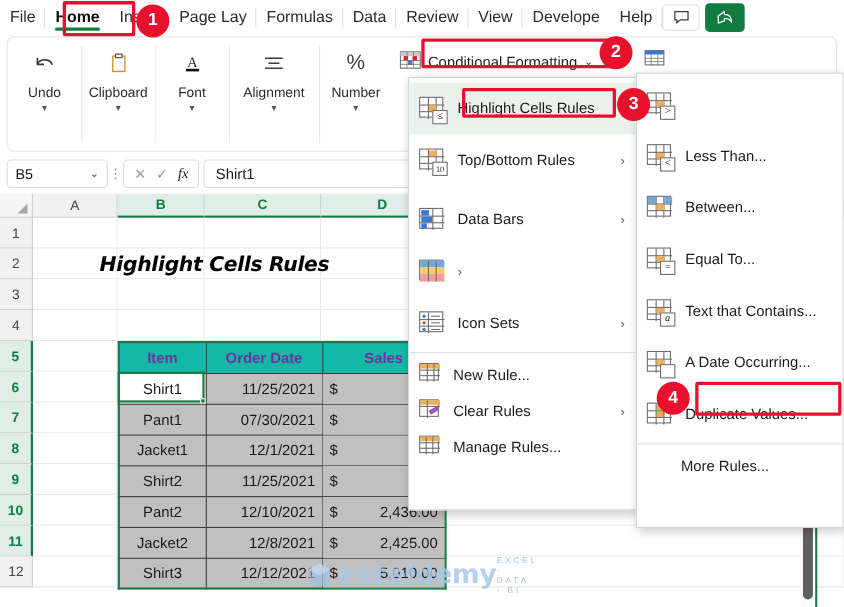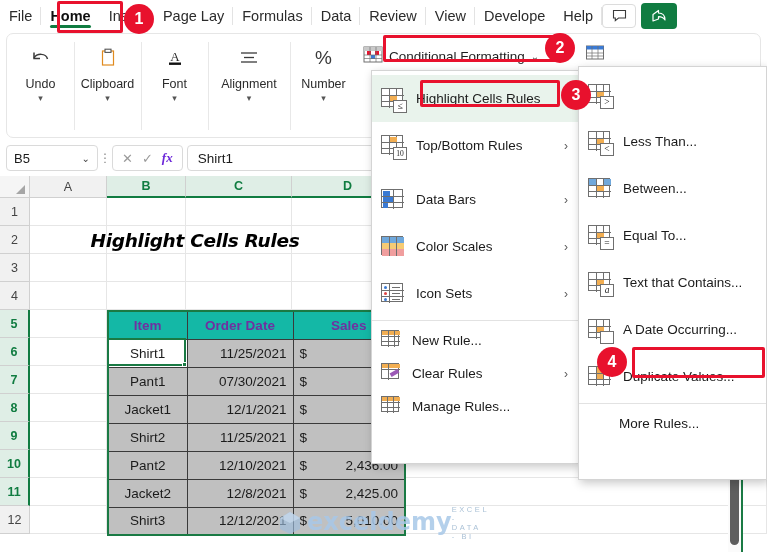--- a/index.html
+++ b/index.html
@@ -82,21 +82,21 @@
   .namebox {
     width:92px;height:26px;border:1px solid #dadada;border-radius:4px;background:#fff;
     display:flex;align-items:center;justify-content:space-between;padding:0 7px;font-size:13px;
   }
   .namebox .chev{font-size:10px;color:#444;}
   .kebab{ width:14px;text-align:center;color:#888;font-size:12px;letter-spacing:0;line-height:10px;}
   .fxgroup{
     height:26px;border:1px solid #dadada;border-radius:4px;background:#fff;
     display:flex;align-items:center;gap:9px;padding:0 9px;font-size:13px;color:#9a9a9a;
   }
-  .fxgroup .fx{ color:#6d28d9; font-style:italic; font-family:"Liberation Serif",serif; font-weight:bold;}
+  .fxgroup .fx{ color:#0f172a; font-style:italic; font-family:"Liberation Serif",serif; font-weight:normal;}
   .fcontent{
     flex:1;height:26px;border:1px solid #dadada;border-radius:4px;background:#fff;margin-left:4px;
     display:flex;align-items:center;padding:0 10px;font-size:13.5px;color:#1b1b1b;
   }
 
   
   .grid { position:absolute; left:0; top:176px; width:767px; height:376px; background:#fff; overflow:hidden;}
   .colhdr { display:flex; height:22px; background:#f5f5f5; }
   .corner { width:30px; height:22px; background:#f5f5f5; border-right:1px solid #d0d0d0; border-bottom:1px solid #d0d0d0; position:relative;}
   .corner:after{
@@ -634,21 +634,20 @@
   <div class="mi">
     <span class="mico">
       <span class="mini-grid">
           <i style="left:0;top:0;width:22px;height:6px;background:#6fa8dc"></i>
           <i style="left:0;top:6px;width:22px;height:6px;background:#f6cb73"></i>
           <i style="left:0;top:12px;width:22px;height:7px;background:#f09e9e"></i>
           <i style="left:7px;top:0;width:1px;height:19px"></i>
           <i style="left:14px;top:0;width:1px;height:19px"></i>
         </span>
     </span>
-    <span class="lbl">Color Scales</span>
     <span class="arrow">›</span>
   </div>
 
   <div class="mi">
     <span class="mico">
       <span class="mini-grid">
           <i style="left:0;top:6px;width:22px;height:1px"></i>
           <i style="left:0;top:12px;width:22px;height:1px"></i>
           <i style="left:7px;top:0;width:1px;height:19px"></i>
           <i style="left:2px;top:2px;width:3px;height:3px;background:#3a7ad4;border-radius:50%"></i>

